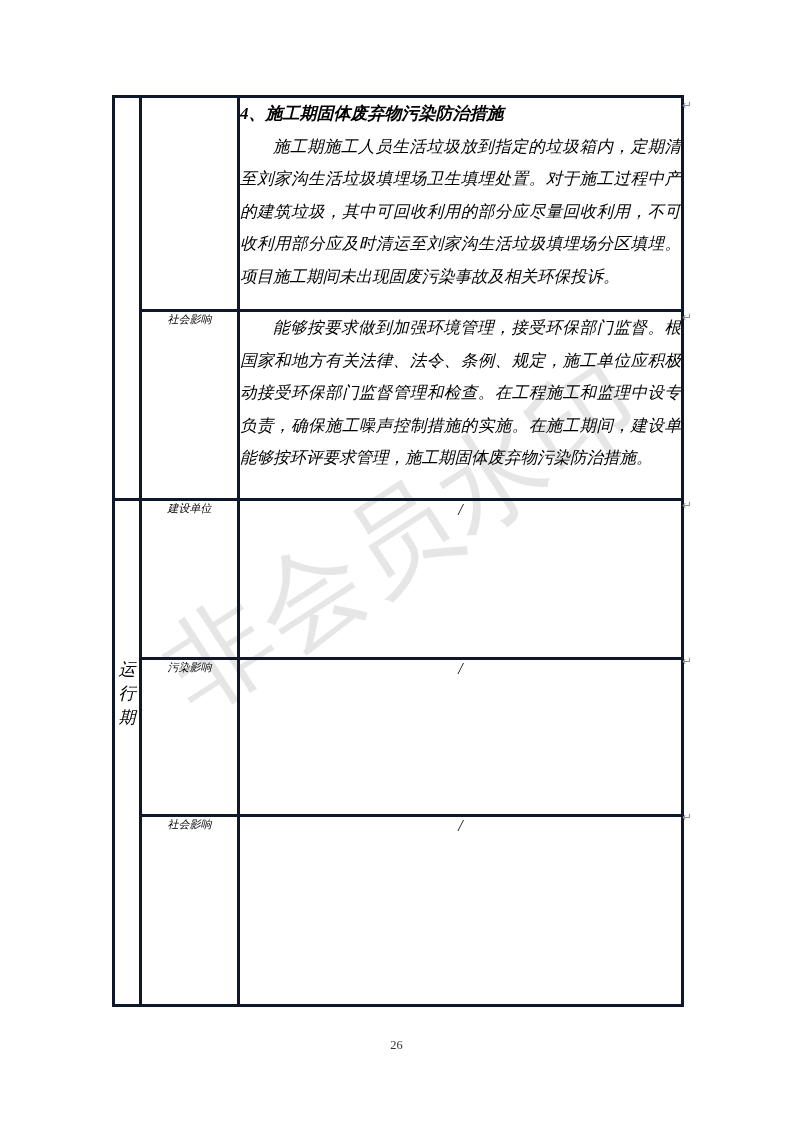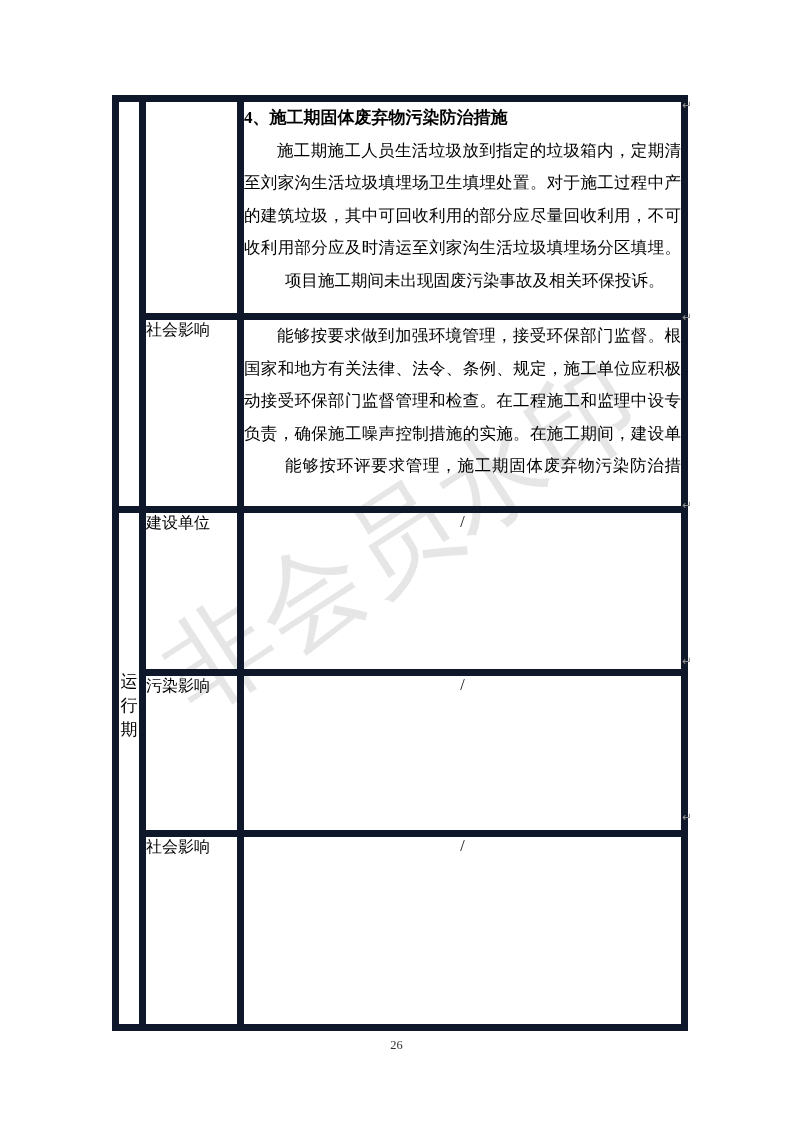--- a/index.html
+++ b/index.html
@@ -30,56 +30,57 @@
     position: absolute;
     left: 112px;
     top: 95px;
     width: 569px;
     border-collapse: collapse;
     table-layout: fixed;
     z-index: 1;
     font-size: 16.5px;
   }
   table.doc td {
-    border: 7px solid #0f172a;
+    border: 3px solid #0f172a;
     padding: 0;
     vertical-align: top;
     background: transparent;
+    font-style: italic;
   }
   td.period-cell {
     text-align: center;
     vertical-align: top;
     font-size: 17px;
   }
   td.period-cell .vtext { padding-top: 157px; line-height: 24px; }
   td.period-cell .vchar { display: block; }
   td.label-cell {
-    text-align: left;
+    text-align: center;
     vertical-align: middle;
-    font-size: 16px;
+    font-size: 11px;
     padding-top: 10px;
   }
   td.content-cell { padding: 2px 6px 0 5px; }
   .cell-title {
     font-weight: bold;
     font-size: 17px;
     line-height: 32.5px;
     text-align: left;
   }
   .cline {
     font-size: 16.5px;
     line-height: 32.5px;
     height: 32.5px;
     overflow: hidden;
     text-align: justify;
     text-align-last: justify;
     text-justify: inter-character;
   }
   .cline.first { text-indent: 33px; }
-  .cline.last { text-align-last: left; margin-left: 41px; }
+  .cline.last { text-align-last: left; }
   td.slash-cell {
     text-align: center;
     vertical-align: middle;
     font-size: 16px;
   }
   .row-end-mark {
     position: absolute;
     left: 682px;
     width: 14px;
     font-family: "DejaVu Sans", sans-serif;

